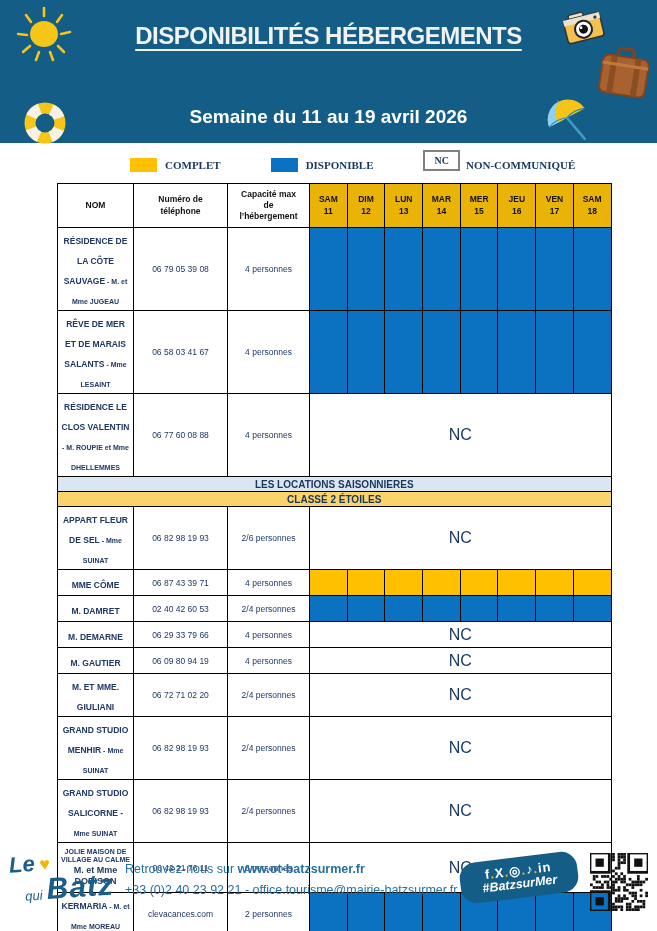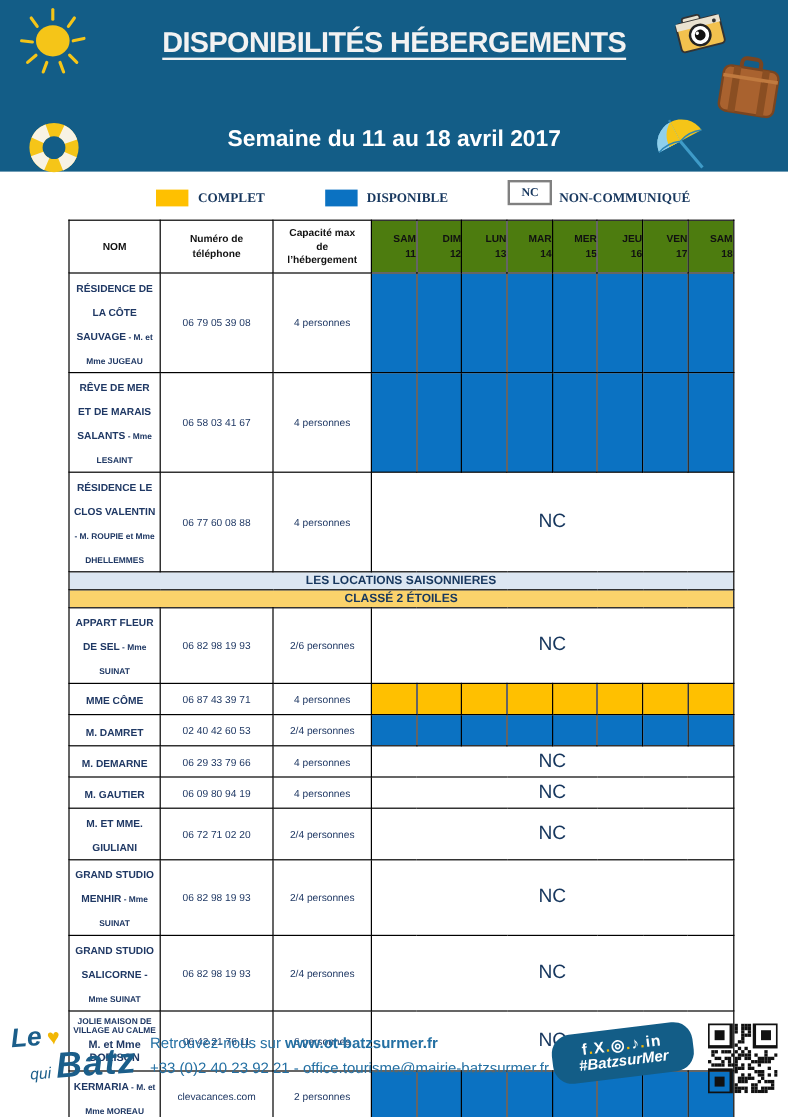--- a/index.html
+++ b/index.html
@@ -29,22 +29,22 @@
   .sw-disponible { background:#0B72C2; }
   .nc-box { display:inline-block; background:#fff; border:2px solid #808080; color:#17375E;
     font-size:10px; font-weight:bold; padding:3px 9px; margin-right:6px; position:relative; top:-4px; }
 
   
   table.avail { border-collapse:collapse; table-layout:fixed; margin-left:57px; width:554px;
     color:#1F3864; }
   table.avail th, table.avail td { border:1px solid #000; overflow:hidden; }
   th.colhead { background:#fff; color:#111; font-size:8.5px; font-weight:bold;
     white-space:pre-line; line-height:1.3; text-align:center; vertical-align:middle; }
-  th.dayhead { background:#4d7c0f; color:#111; font-size:8.5px; font-weight:bold;
-    white-space:pre-line; line-height:1.4; text-align:right; vertical-align:middle; }
+  th.dayhead { background:#eab308; color:#111; font-size:8.5px; font-weight:bold;
+    white-space:pre-line; line-height:1.4; text-align:center; vertical-align:middle; }
   td.namecell { text-align:center; vertical-align:middle; font-weight:bold; line-height:1.25;
     padding:1px 2px; }
   td.namecell .nm { font-size:8.5px; }
   td.namecell .own { font-size:7px; }
   td.namecell.small-first .nm { font-size:7px; display:block; }
   td.namecell.small-first .own { font-size:9px; display:block; }
   td.phonecell, td.capcell { text-align:center; vertical-align:middle; font-size:8.5px;
     font-weight:normal; }
   td.nccell { text-align:center; vertical-align:middle; font-size:16px; color:#17375E; }
   td.daycell.disponible { background:#0B72C2; }
@@ -111,21 +111,21 @@
       <svg width="58" height="62" viewBox="0 0 58 62">
         <g transform="rotate(9 29 31)">
           <rect x="20" y="5" width="16" height="12" rx="4" fill="none" stroke="#7A4520" stroke-width="3.4"></rect>
           <rect x="6" y="13" width="46" height="38" rx="6" fill="#A9622F" stroke="#7A4520" stroke-width="2"></rect>
           <rect x="14" y="13" width="6" height="38" fill="#8A4E22"></rect>
           <rect x="38" y="13" width="6" height="38" fill="#8A4E22"></rect>
           <rect x="6" y="20" width="46" height="3" fill="#C07A3F"></rect>
         </g>
       </svg>
     </span>
-    <div class="banner-subtitle">Semaine du 11 au 18 avril 2017</div>
+    <div class="banner-subtitle">Semaine du 11 au 19 avril 2026</div>
     <span class="b-icon lifebuoy">
       <svg width="46" height="46" viewBox="0 0 46 46">
         <circle cx="23" cy="23" r="15" fill="none" stroke="#F5C518" stroke-width="11"></circle>
         <circle cx="23" cy="23" r="15" fill="none" stroke="#F7F2E4" stroke-width="11" stroke-dasharray="11.8 11.8" transform="rotate(23 23 23)"></circle>
       </svg>
     </span>
     <span class="b-icon umbrella">
       <svg width="54" height="52" viewBox="0 0 54 52">
         <g transform="rotate(-28 27 20)">
           <path d="M7 22 A20 20 0 0 1 17 22 Z M7 22 A20 20 0 0 1 27 4 L27 22 Z" fill="#8FD0EC"></path>

